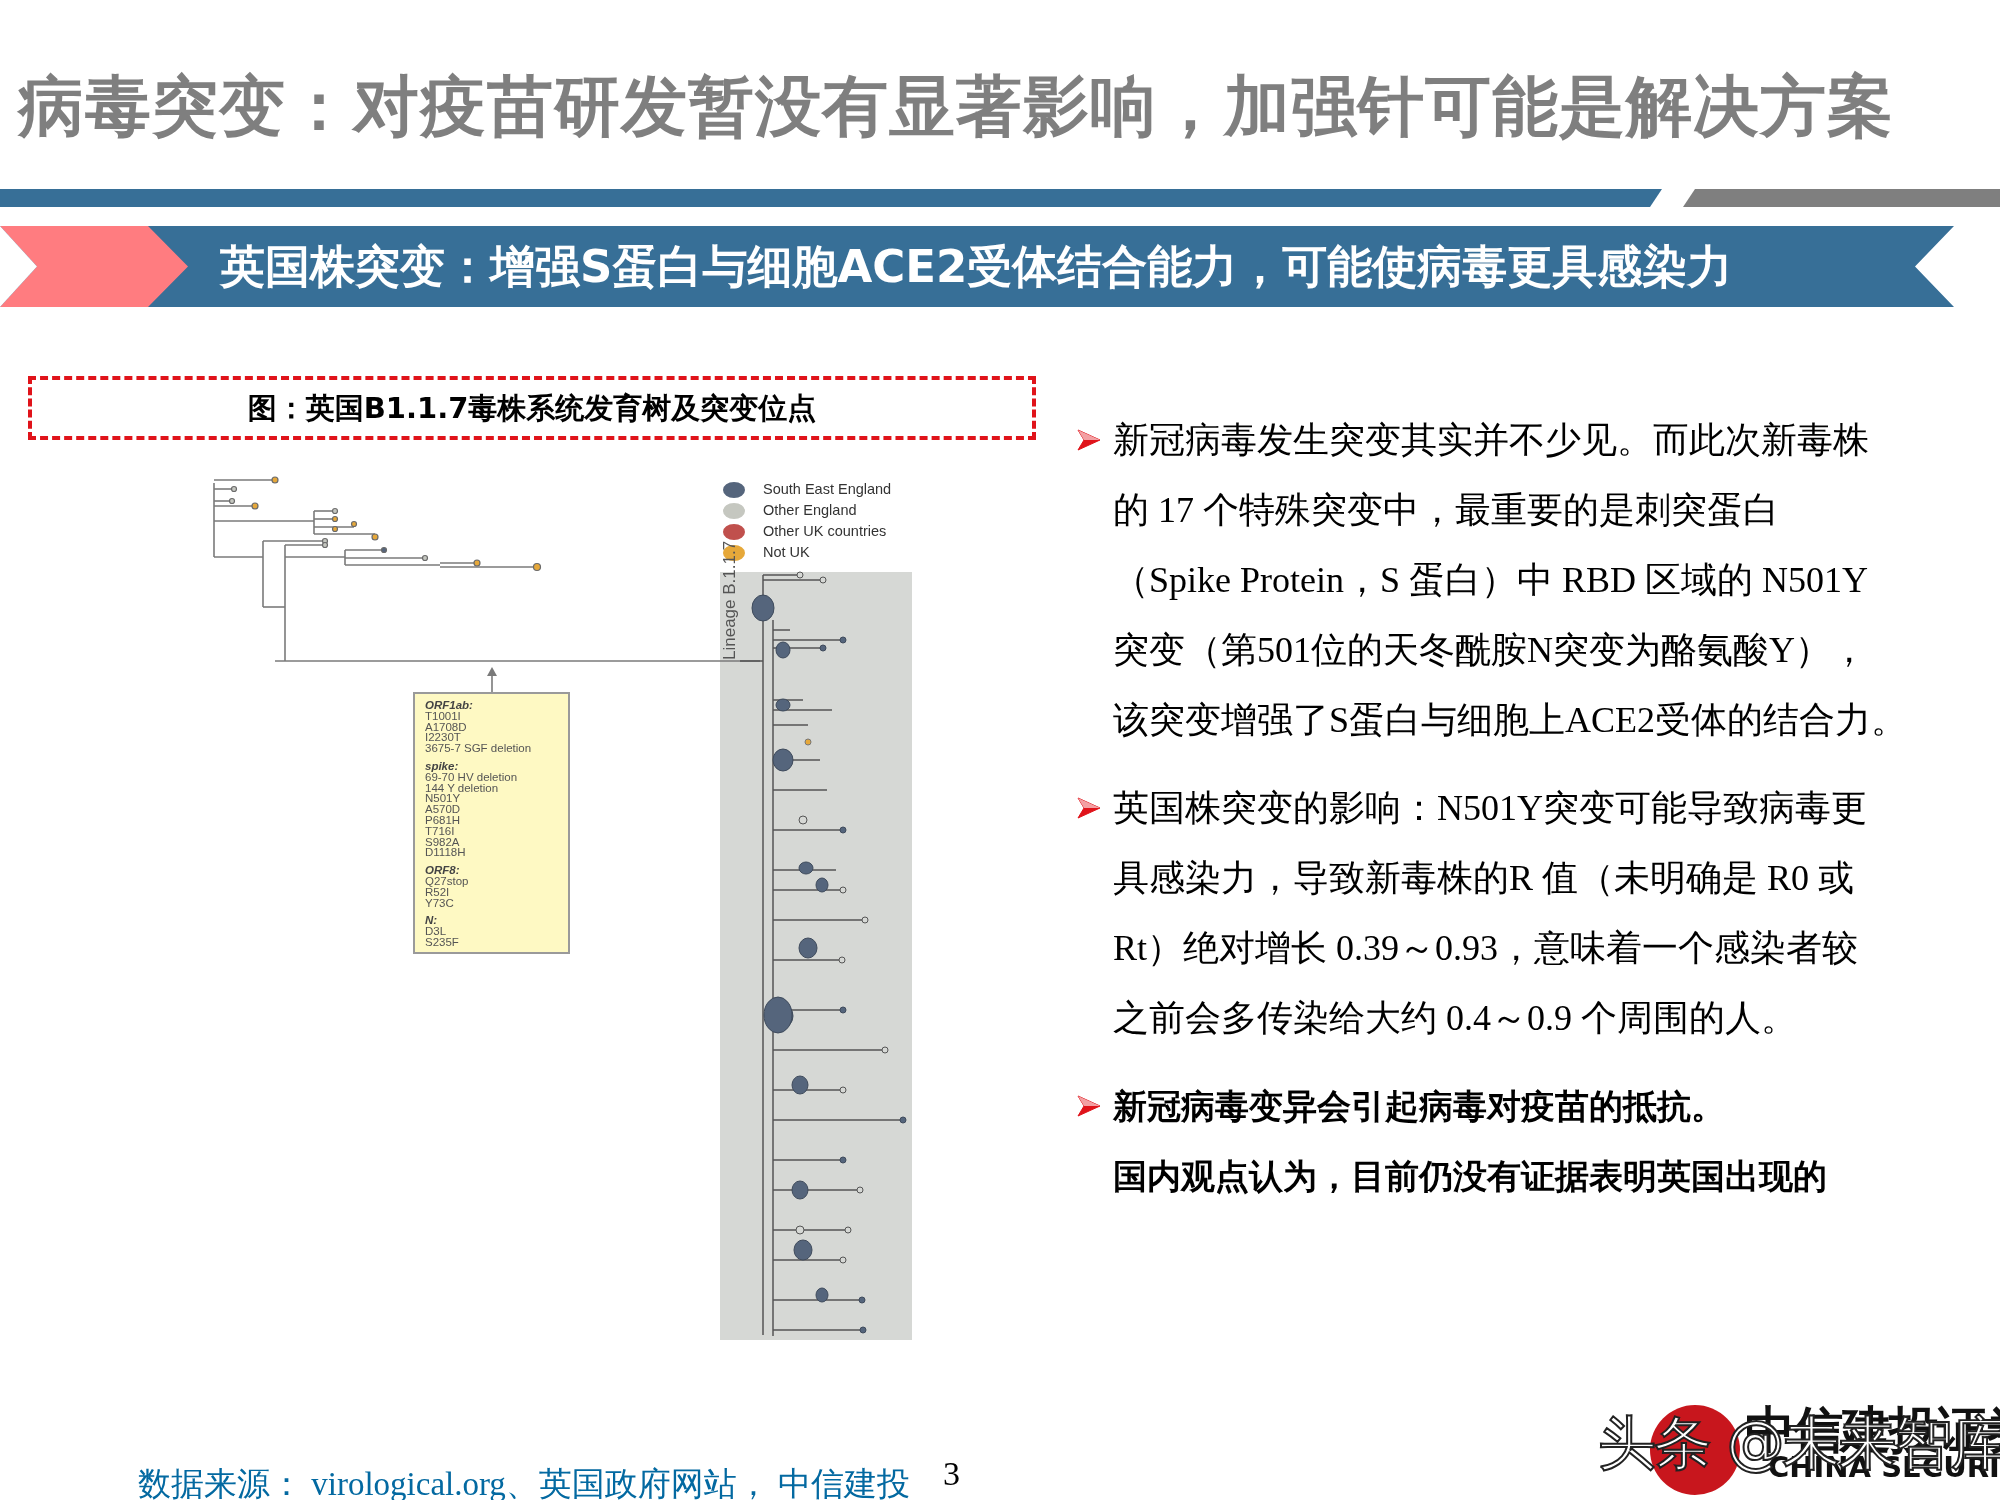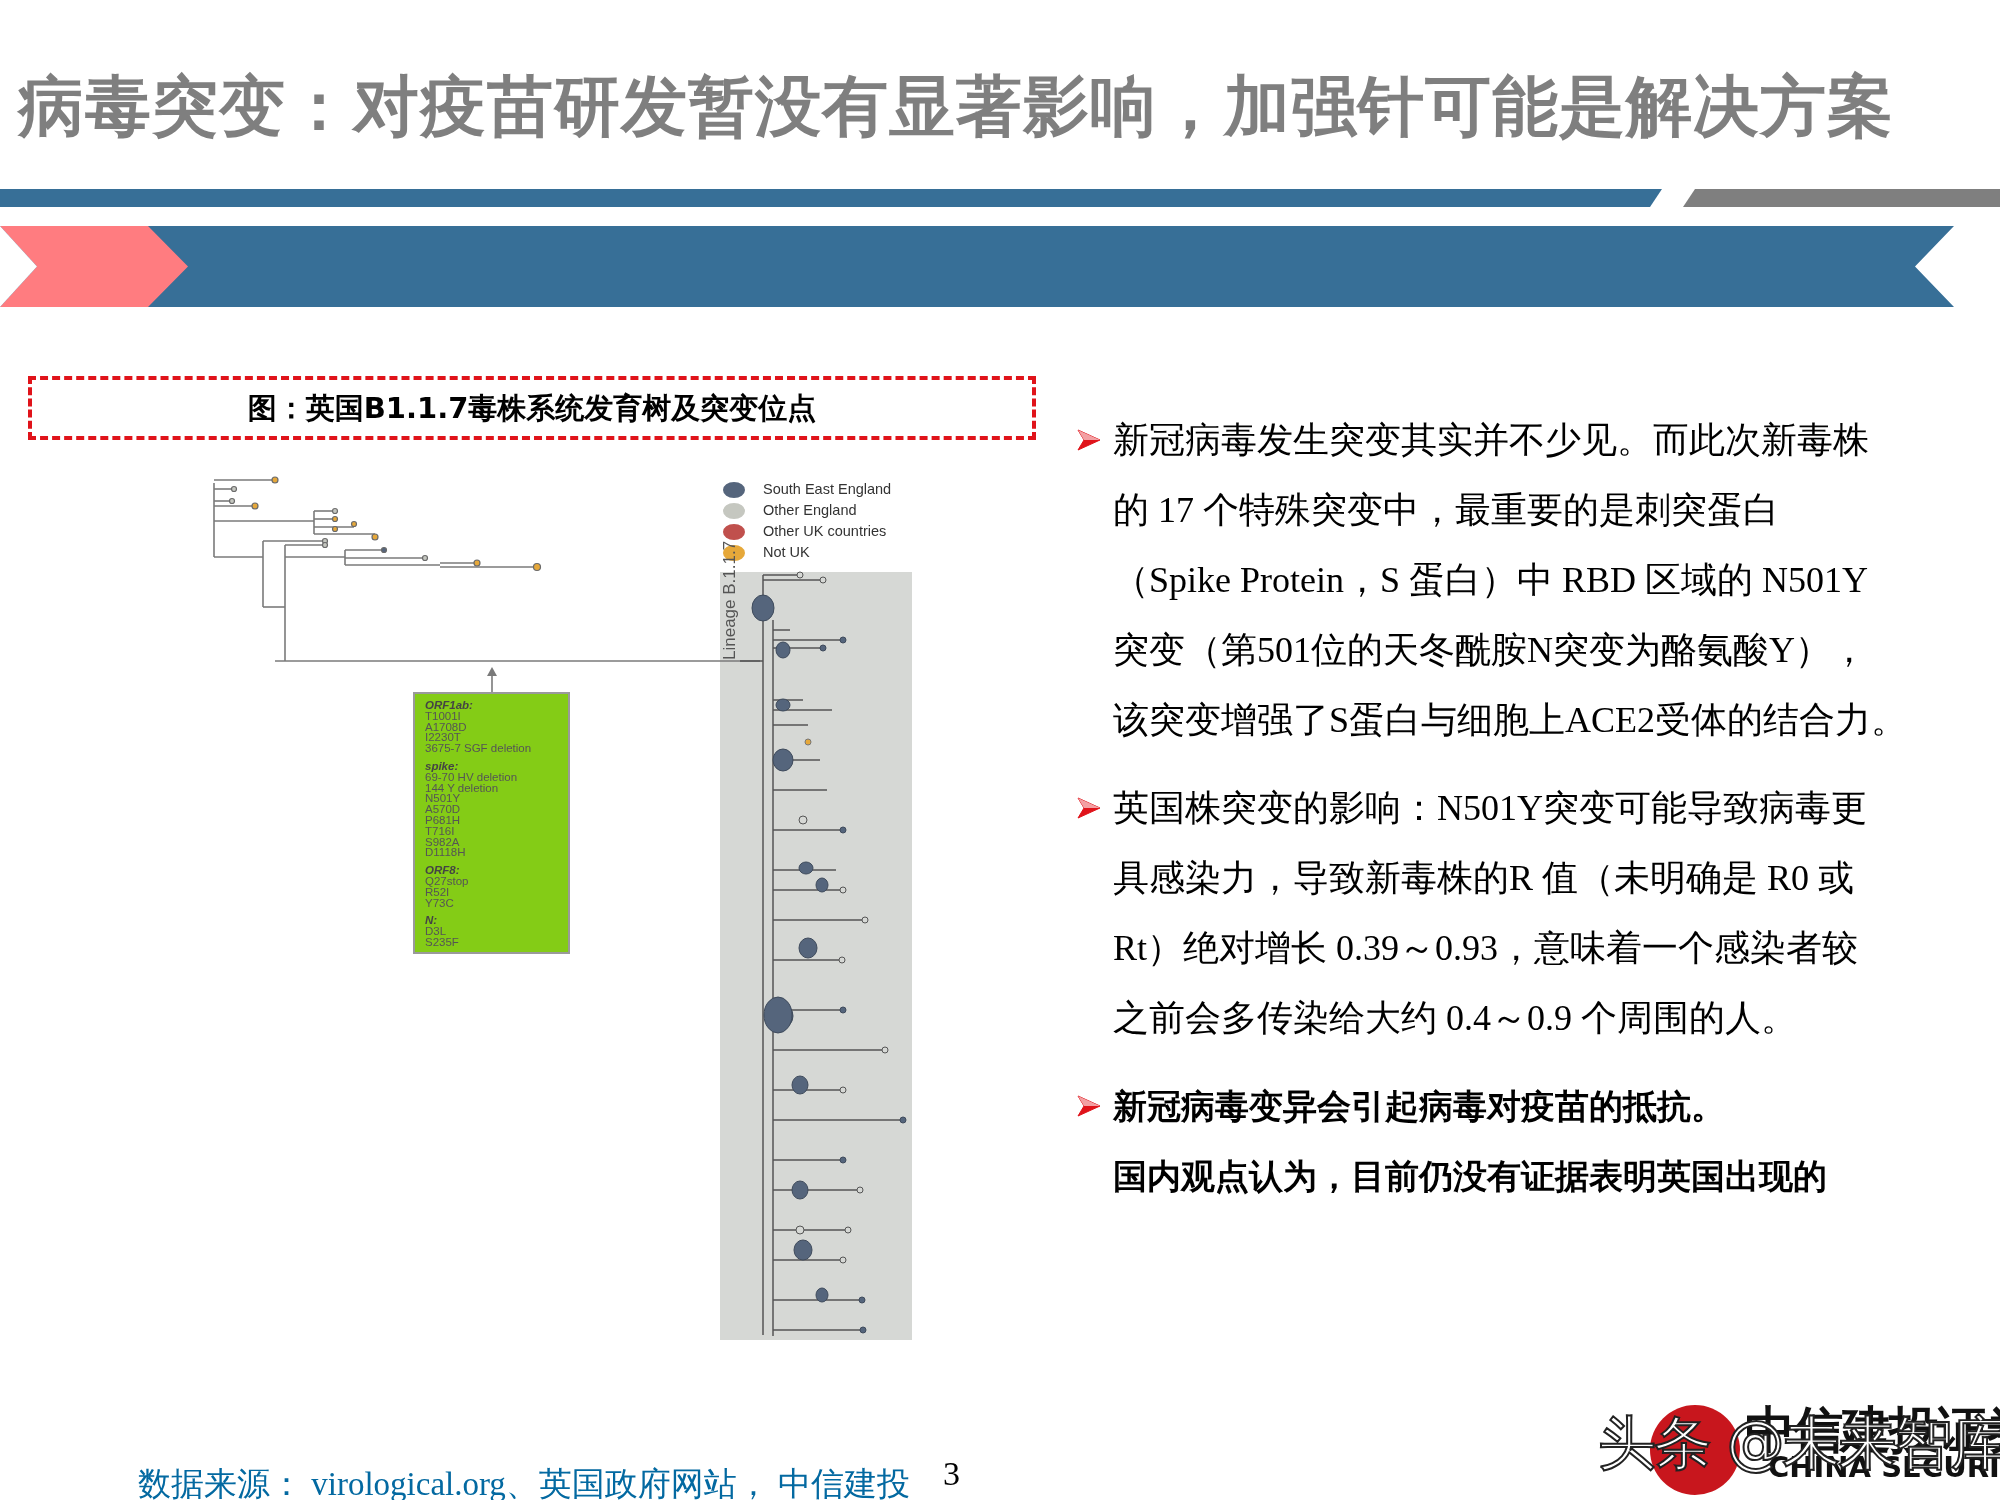--- a/index.html
+++ b/index.html
@@ -23,21 +23,21 @@
      font-family:"DejaVu Sans","Liberation Sans",sans-serif; font-weight:bold; font-size:45px;
      color:#ffffff; white-space:nowrap; }
   #caption-box { left:28px; top:376px; width:1000px; height:56px; border:4px dashed #e0131a;
      box-sizing:content-box; text-align:center; }
   #caption-text { display:block; line-height:56px; font-family:"DejaVu Sans","Liberation Sans",sans-serif;
      font-weight:bold; font-size:29px; color:#000; }
   #figure { left:190px; top:460px; width:740px; height:900px; }
   .legend-item { position:absolute; font-family:"Liberation Sans","DejaVu Sans",sans-serif;
      font-size:14.5px; color:#333; white-space:nowrap; }
   .legend-dot { position:absolute; width:22px; height:16px; border-radius:50%; }
-  #mut-box { left:413px; top:692px; width:157px; height:262px; background:#84cc16;
+  #mut-box { left:413px; top:692px; width:157px; height:262px; background:#fef9c3;
      border:2px solid #9a9a9a; box-sizing:border-box; padding:6px 10px;
      font-family:"Liberation Sans","DejaVu Sans",sans-serif; font-size:11.5px; color:#555; line-height:10.8px; }
   .mut-head { font-weight:bold; font-style:italic; color:#444; }
   .mut-gap { height:7px; }
   #lineage-label { left:700px; top:600px; transform-origin:left top; transform:rotate(-90deg) translate(-60px, 20px);
      font-family:"Liberation Sans","DejaVu Sans",sans-serif; font-size:17px; color:#555; white-space:nowrap; }
   #bullets { left:1076px; top:405px; width:900px; }
   .bullet { position:relative; padding-left:37px; font-size:36px; line-height:70px; margin-bottom:0; }
   .bullet + .bullet { margin-top:18px;font-family:Liberation Serif, serif; }
   .bullet .marker { position:absolute; left:0; top:23px; width:26px; height:24px; }
@@ -58,20 +58,21 @@
 <body>
 
 <div id="main-title" class="abs">病毒突变：对疫苗研发暂没有显著影响，加强针可能是解决方案</div>
 <div id="bar-blue" class="abs"></div>
 <div id="bar-gray" class="abs"></div>
 
 <div id="banner" class="abs">
   <div id="banner-blue"></div>
   <div id="banner-red"></div>
   <div id="banner-notch"></div>
+  <div id="banner-text">英国株突变：增强S蛋白与细胞ACE2受体结合能力，可能使病毒更具感染力</div>
 </div>
 
 <div id="caption-box" class="abs">
   <span id="caption-text">图：英国B1.1.7毒株系统发育树及突变位点</span>
 </div>
 
 <svg id="figure" class="abs" viewBox="190 460 740 900" width="740" height="900">
 
   <rect x="720" y="572" width="192" height="768" fill="#d6d8d5"></rect>
 

